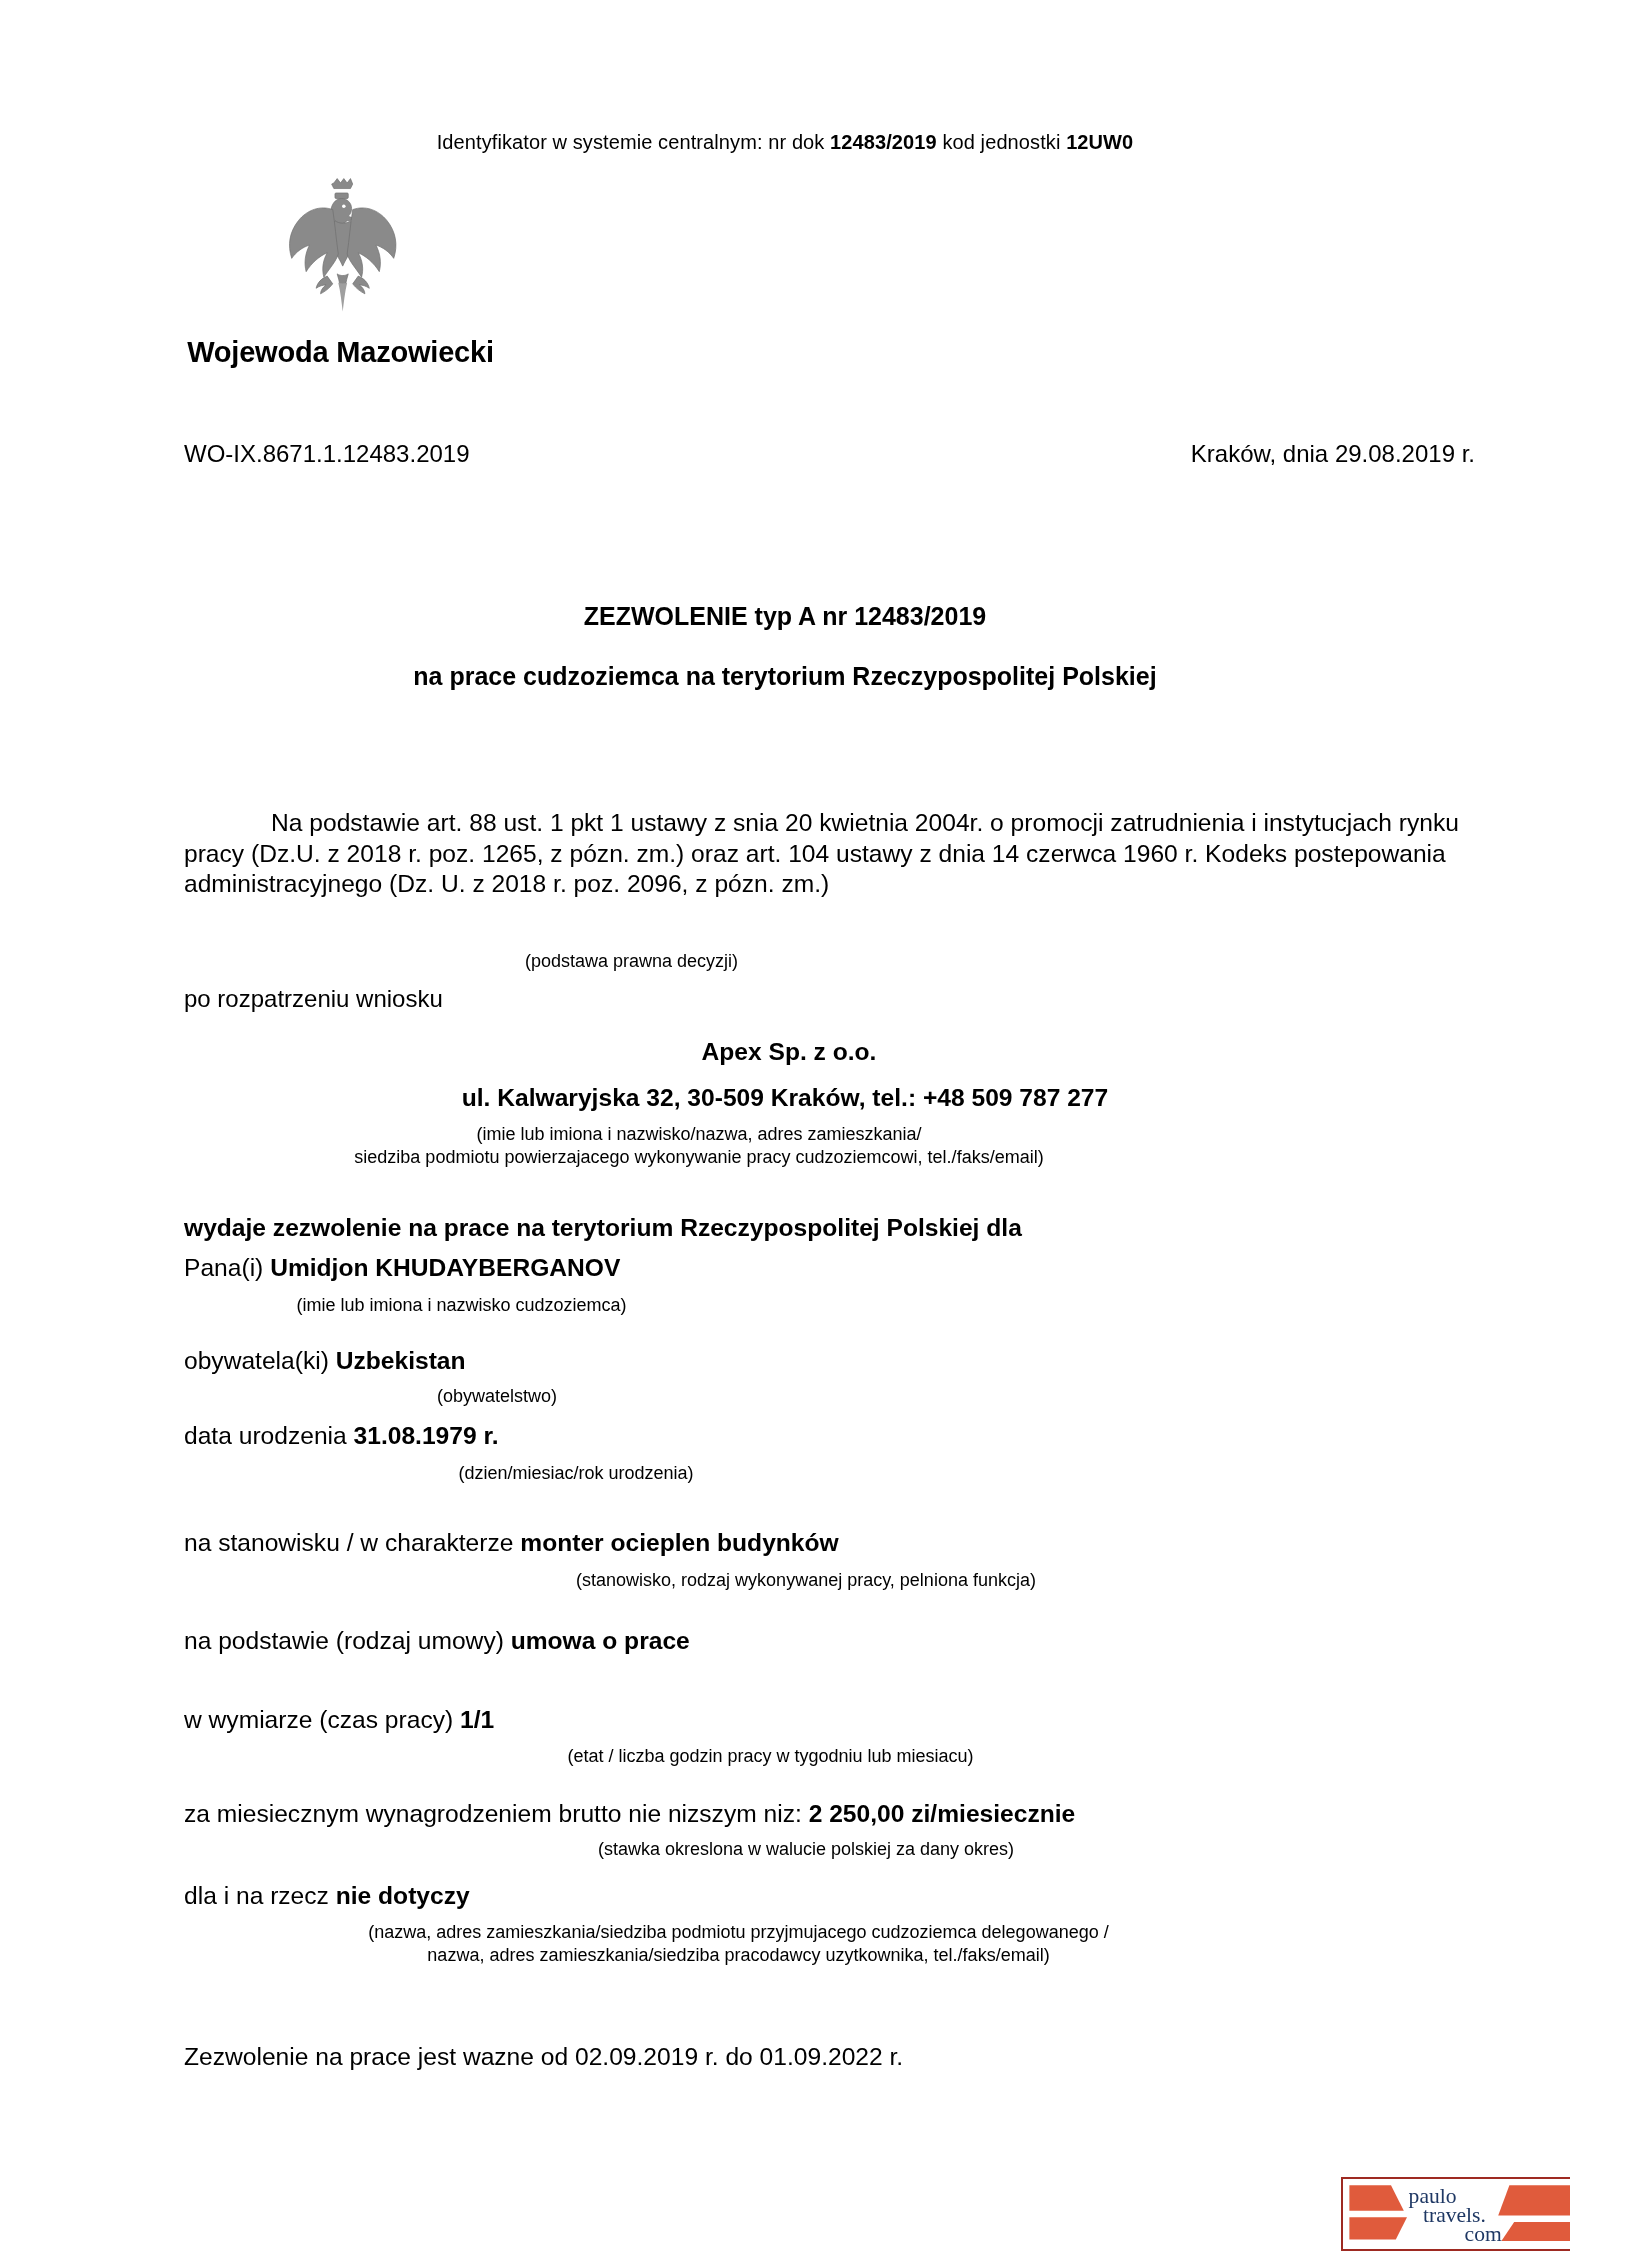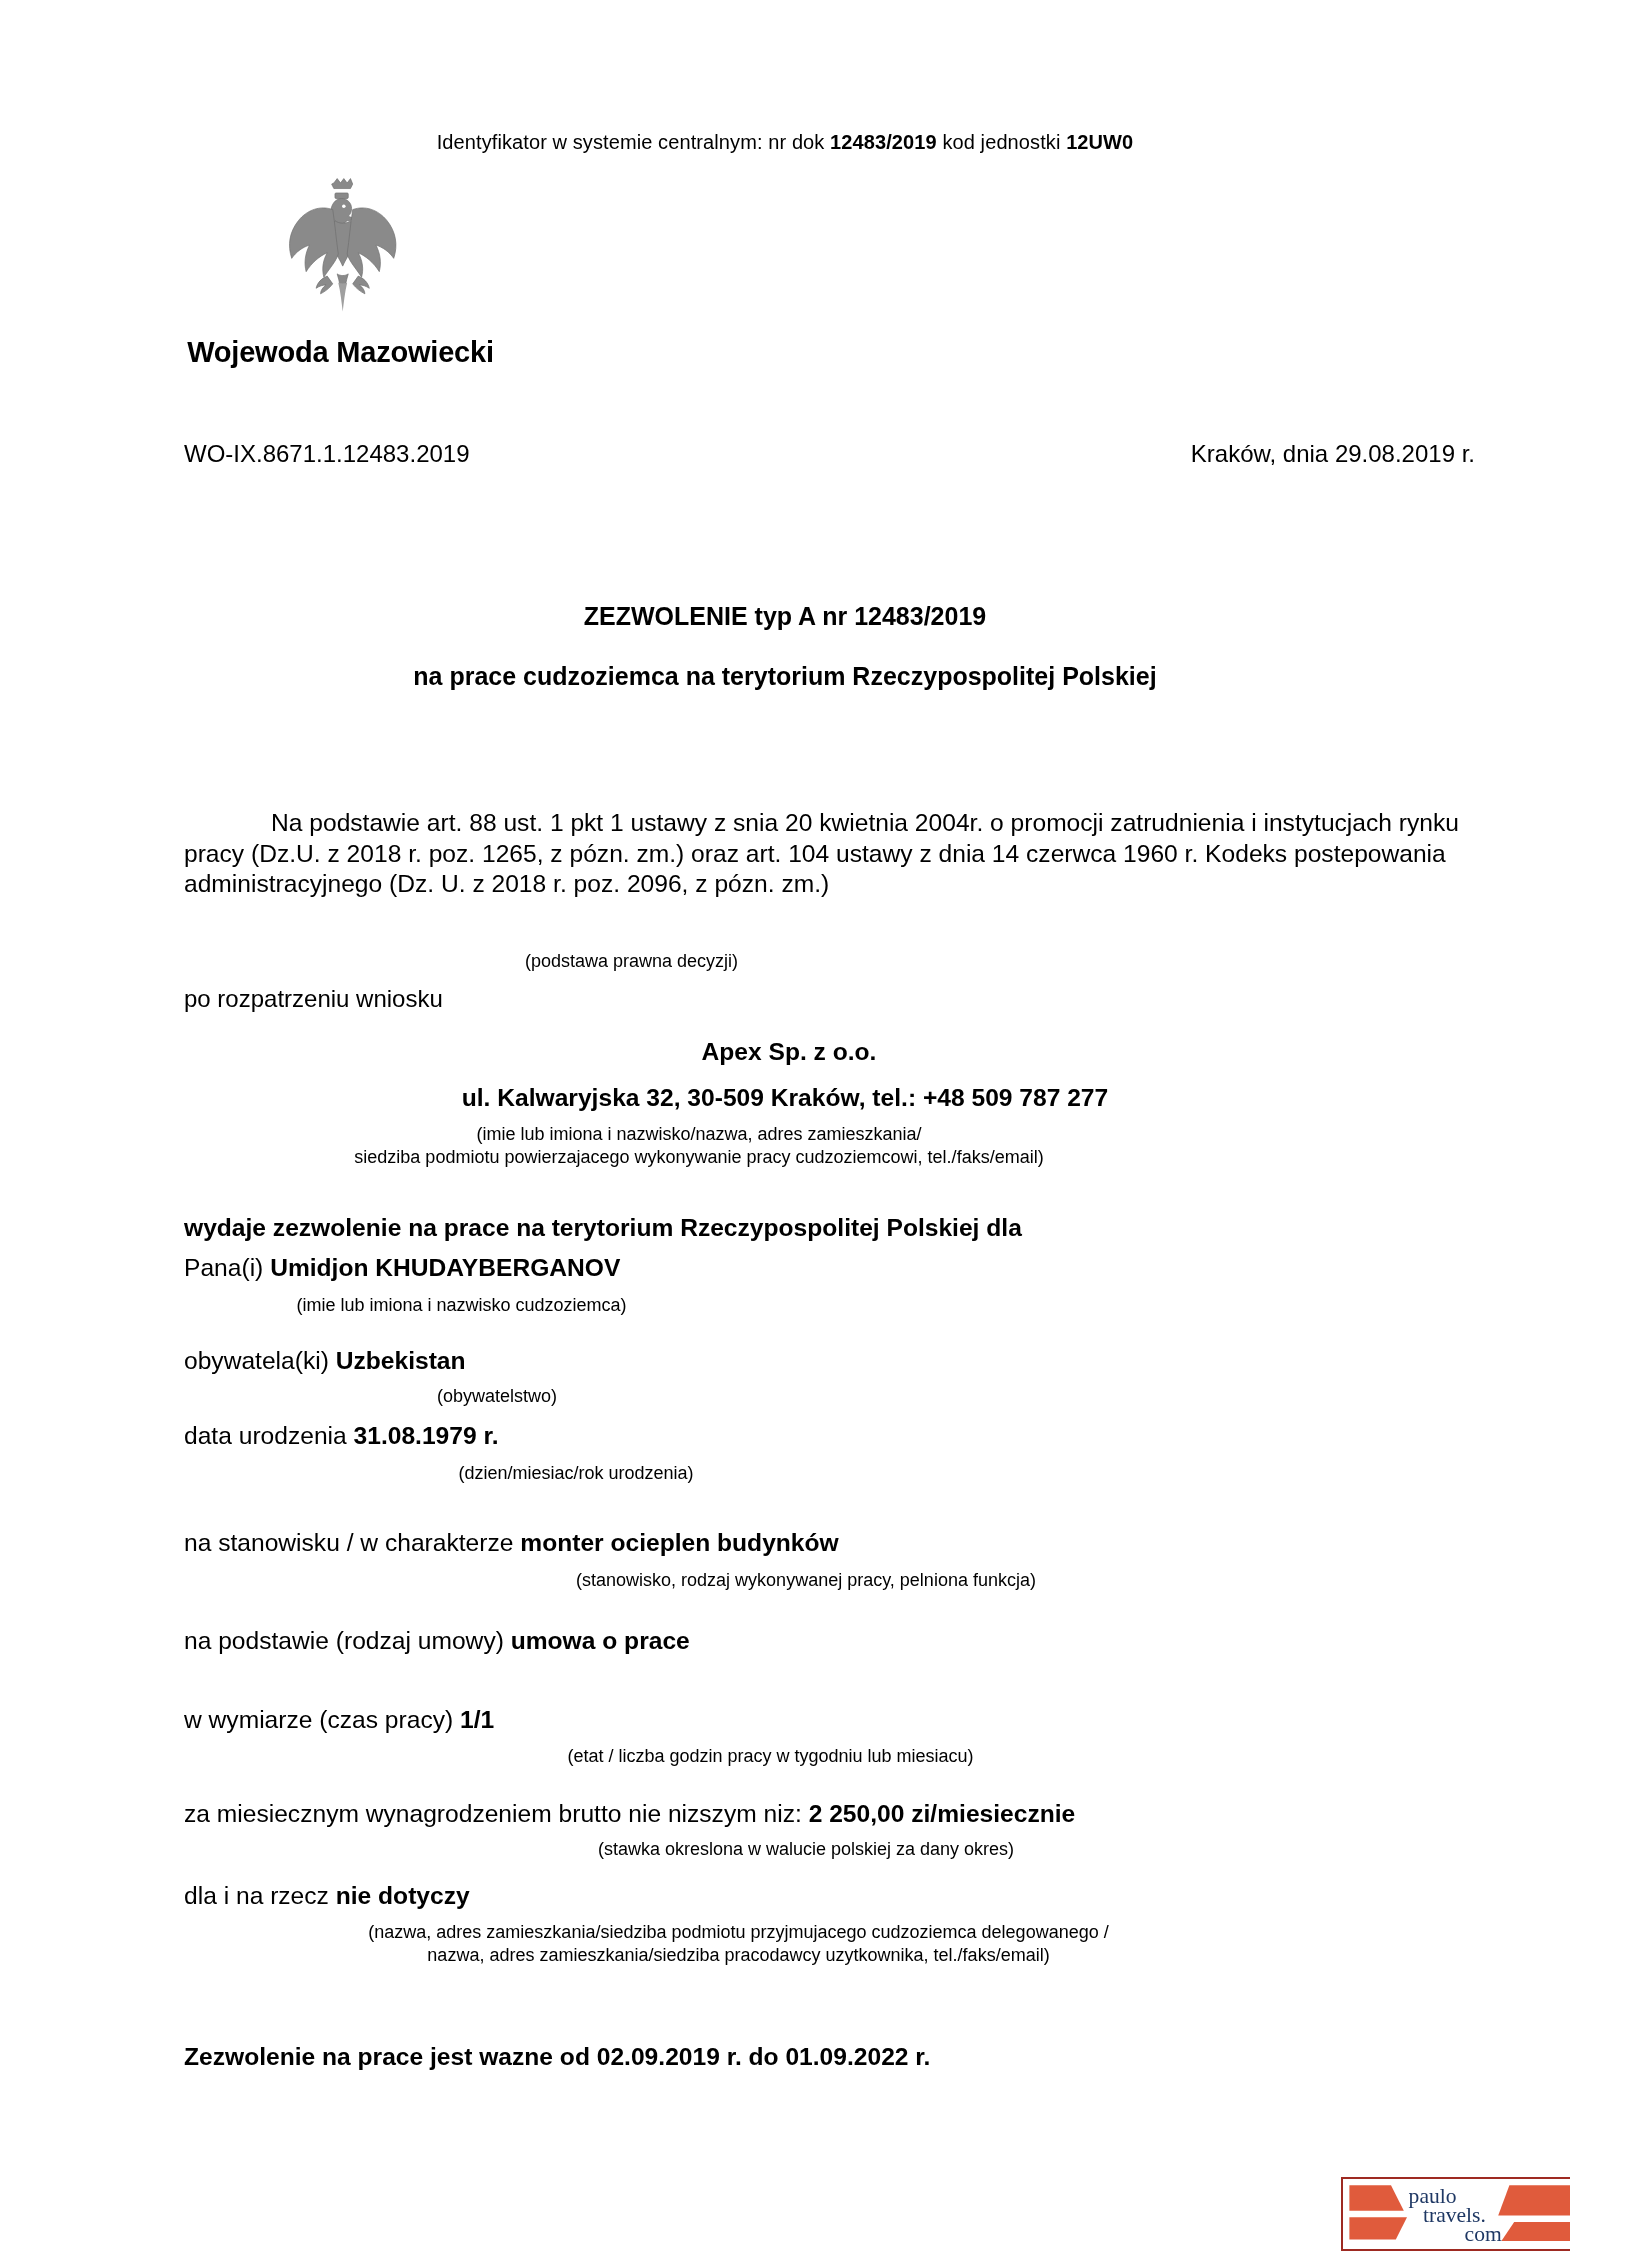--- a/index.html
+++ b/index.html
@@ -175,21 +175,21 @@
   .cap-contract { position: absolute; top: 1664px; left: 184px; width: 1387px; }
   .cap-time     { position: absolute; top: 1745px; left: 184px; width: 1173px; }
   .cap-salary   { position: absolute; top: 1838px; left: 184px; width: 1244px; }
   .cap-forwhom  { position: absolute; top: 1921px; left: 184px; width: 1109px; }
 
   .validity {
     position: absolute;
     top: 2043px;
     left: 184px;
     font-size: 24.6px;
-    font-weight: bold;
+    font-weight: normal;
   }
 
   
   .logo {
     position: absolute;
     top: 2177px;
     left: 1341px;
     width: 260px;
     height: 74px;
     border: 2.4px solid #9e2a22;

